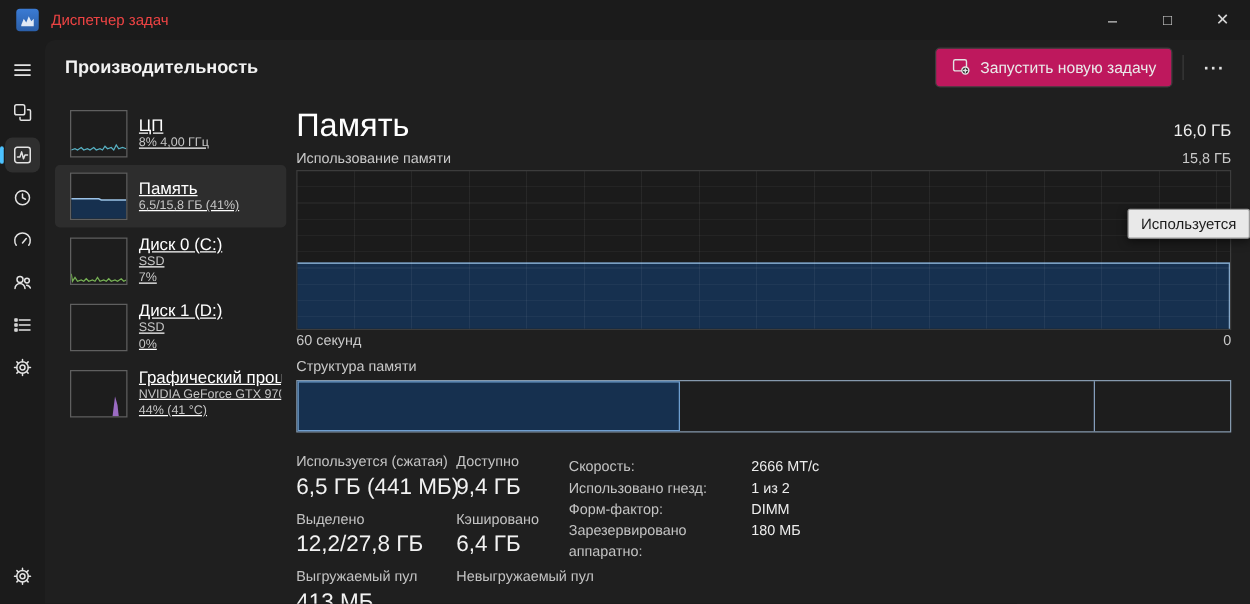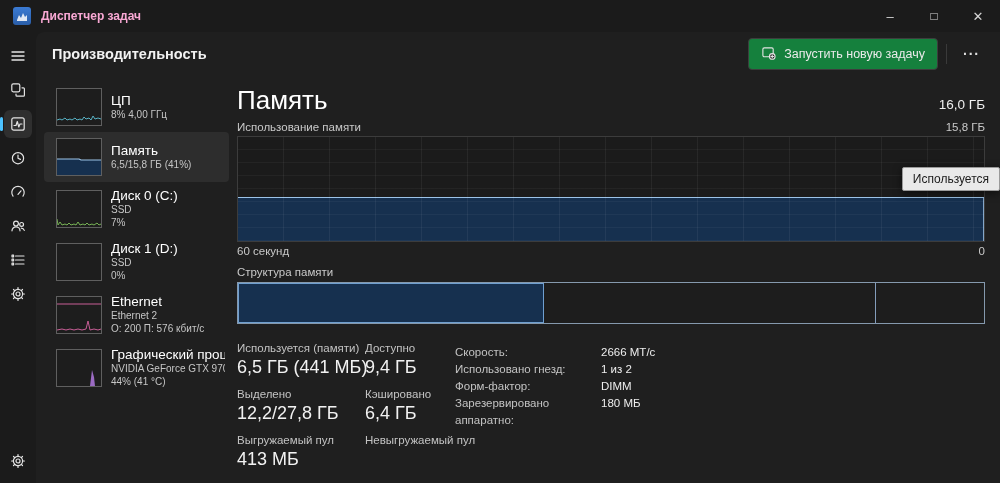--- a/index.html
+++ b/index.html
@@ -5,55 +5,55 @@
   html,body{margin:0;padding:0;}
   body{
     width:1000px;height:483px;overflow:hidden;
     background:#1b1b1b;color:#fff;
     font-family:"Liberation Sans","DejaVu Sans",sans-serif;
     -webkit-font-smoothing:antialiased;position:relative;
   }
   
   .titlebar{height:32px;display:flex;align-items:center;padding-left:13px;background:#1b1b1b;}
   .app-icon{width:18px;height:18px;border-radius:3px;background:linear-gradient(180deg,#3b7bd4,#2a5ea8);display:flex;align-items:center;justify-content:center;flex:0 0 auto;}
-  .app-title{font-size:12px;color:#f9a8d4;margin-left:10px;flex:1;font-weight:bold;}
+  .app-title{font-size:12px;color:#ef4444;margin-left:10px;flex:1;}
   .win-btn{width:44px;height:32px;display:flex;align-items:center;justify-content:center;font-size:13px;color:#d6d6d6;cursor:default;}
   .win-btn.max{font-size:12px;}
   
   .rail{position:absolute;left:0;top:32px;bottom:0;width:36px;background:#1b1b1b;display:flex;flex-direction:column;align-items:center;padding-top:10px;box-sizing:border-box;}
   .rail-btn{position:relative;width:28px;height:28px;border-radius:6px;display:flex;align-items:center;justify-content:center;margin-bottom:6px;}
   .rail-btn svg{display:block;}
   .rail-btn.selected{background:#2f2f2f;}
   .rail-btn.selected::before{content:"";position:absolute;left:-4px;top:7px;width:3px;height:14px;border-radius:2px;background:var(--accent);}
   .rail-spacer{flex:1;}
   .rail-bottom{margin-bottom:8px;}
   
   .content{position:absolute;left:36px;top:32px;right:0;bottom:0;background:#1f1f1f;border-top-left-radius:8px;display:flex;flex-direction:column;}
   .pagebar{height:44px;display:flex;align-items:center;padding:0 12px 0 16px;flex:0 0 auto;}
   .page-title{font-size:14.5px;font-weight:600;color:#f2f2f2;flex:1;}
-  .run-task-btn{display:flex;align-items:center;gap:8px;font-size:12.5px;color:#eaeaea;border:1px solid #3d3d3d;background:#15803d;border-radius:4px;padding:6px 12px;}
+  .run-task-btn{display:flex;align-items:center;gap:8px;font-size:12.5px;color:#eaeaea;border:1px solid #3d3d3d;background:#be185d;border-radius:4px;padding:6px 12px;}
   .bar-divider{width:1px;height:20px;background:#3a3a3a;margin:0 8px;}
   .more-btn{font-size:14px;font-weight:bold;letter-spacing:1px;color:#e0e0e0;padding:4px 8px;border-radius:4px;}
   .body-row{flex:1;display:flex;min-height:0;}
   
   .side-list{width:193px;flex:0 0 auto;padding:6px 0 0 8px;box-sizing:border-box;}
-  .side-item{display:flex;align-items:center;gap:9px;padding:6px 4px 6px 12px;border-radius:4px;}
+  .side-item{display:flex;align-items:center;gap:9px;padding:6px 4px 6px 12px;border-radius:4px;text-decoration:underline;}
   .side-item.selected{background:#2d2d2d;}
   .thumb{width:46px;height:38px;border:1px solid #5f5f5f;background:#1d1d1d;flex:0 0 auto;box-sizing:border-box;}
   .thumb svg{display:block;width:100%;height:100%;}
   .side-text{min-width:0;width:120px;}
   .side-title{font-size:13.5px;color:#fff;white-space:nowrap;overflow:hidden;}
   .side-sub{font-size:10px;color:#c6c6c6;white-space:nowrap;overflow:hidden;line-height:1.3;}
   
   .main{flex:1;padding:4px 15px 0 8px;min-width:0;}
   .mem-head{display:flex;align-items:flex-end;justify-content:space-between;margin-top:6px;}
   .mem-title{font-size:26px;font-weight:400;color:#fff;line-height:1.1;}
   .mem-total{font-size:13.5px;color:#eee;padding-bottom:3px;}
   .graph-labels{display:flex;justify-content:space-between;font-size:11.5px;color:#c9c9c9;margin-top:6px;margin-bottom:3px;}
-  .graph{position:relative;height:106px;border:1px solid #3c3c3c;background:#1b1b1b;box-sizing:border-box;}
+  .graph{position:relative;height:128px;border:1px solid #3c3c3c;background:#1b1b1b;box-sizing:border-box;}
   .graph-grid{position:absolute;inset:0;pointer-events:none;
     background-image:
       repeating-linear-gradient(to right,transparent 0 45px,rgba(255,255,255,.055) 45px 46px),
       repeating-linear-gradient(to bottom,transparent 0 12px,rgba(255,255,255,.04) 12px 13px);}
   .graph-fill{position:absolute;left:0;right:0;bottom:0;background:var(--mem-fill);border-top:1.5px solid var(--mem-line);}
   .graph-fill::after{content:"";position:absolute;right:0;top:0;bottom:0;width:1px;background:rgba(170,205,240,.75);}
   .tooltip{position:absolute;top:30px;right:-16px;background:var(--tooltip-bg);color:var(--tooltip-text);font-size:12px;padding:4px 10px;border:1px solid #9a9a9a;border-radius:2px;box-shadow:0 2px 8px rgba(0,0,0,.55);white-space:nowrap;z-index:5;}
   .graph-foot{display:flex;justify-content:space-between;font-size:11.5px;color:#c9c9c9;margin-top:3px;}
   .comp-label{font-size:11.5px;color:#c9c9c9;margin-top:9px;margin-bottom:4px;}
   .comp-bar{display:flex;height:42px;border:1px solid #8599ad;box-sizing:border-box;background:#1d1d1d;}
@@ -215,33 +215,20 @@
         <div class="thumb">
           <svg viewBox="0 0 44 36"></svg>
         </div>
         <div class="side-text">
           <div class="side-title">Диск 1 (D:)</div>
           <div class="side-sub">SSD</div>
           <div class="side-sub">0%</div>
         </div>
       </div>
 
-      <div class="side-item">
-        <div class="thumb">
-          <svg viewBox="0 0 44 36">
-              <path d="M0,7 H44" stroke="var(--ethernet)" stroke-width="1.2" fill="none"></path>
-              <polyline points="0,33 5,32 9,33 13,32 17,33 21,32 25,33 29,32 31,24 33,33 37,32 41,33 44,32" fill="none" stroke="var(--ethernet)" stroke-width="1"></polyline>
-            </svg>
-        </div>
-        <div class="side-text">
-          <div class="side-title">Ethernet</div>
-          <div class="side-sub">Ethernet 2</div>
-          <div class="side-sub">О: 200 П: 576 кбит/с</div>
-        </div>
-      </div>
 
       <div class="side-item">
         <div class="thumb">
           <svg viewBox="0 0 44 36">
               <path d="M33,36 L35,20 L37,27 L38,36 Z" fill="var(--gpu)"></path>
             </svg>
         </div>
         <div class="side-text">
           <div class="side-title">Графический процессор</div>
           <div class="side-sub">NVIDIA GeForce GTX 970</div>
@@ -278,21 +265,21 @@
       <div class="comp-bar">
         <div class="comp-seg filled" style="width: 41%;"></div>
         <div class="comp-seg" style="width: 44.5%;"></div>
         <div class="comp-seg" style="width: 14.5%;"></div>
       </div>
 
       <div class="stats">
         <div class="stats-left">
           <div class="stat-row">
             <div class="stat-cell">
-              <div class="stat-label">Используется (памяти)</div>
+              <div class="stat-label">Используется (сжатая)</div>
               <div class="stat-value">6,5 ГБ (441 МБ)</div>
             </div>
             <div class="stat-cell">
               <div class="stat-label">Доступно</div>
               <div class="stat-value">9,4 ГБ</div>
             </div>
           </div>
           <div class="stat-row">
             <div class="stat-cell">
               <div class="stat-label">Выделено</div>

